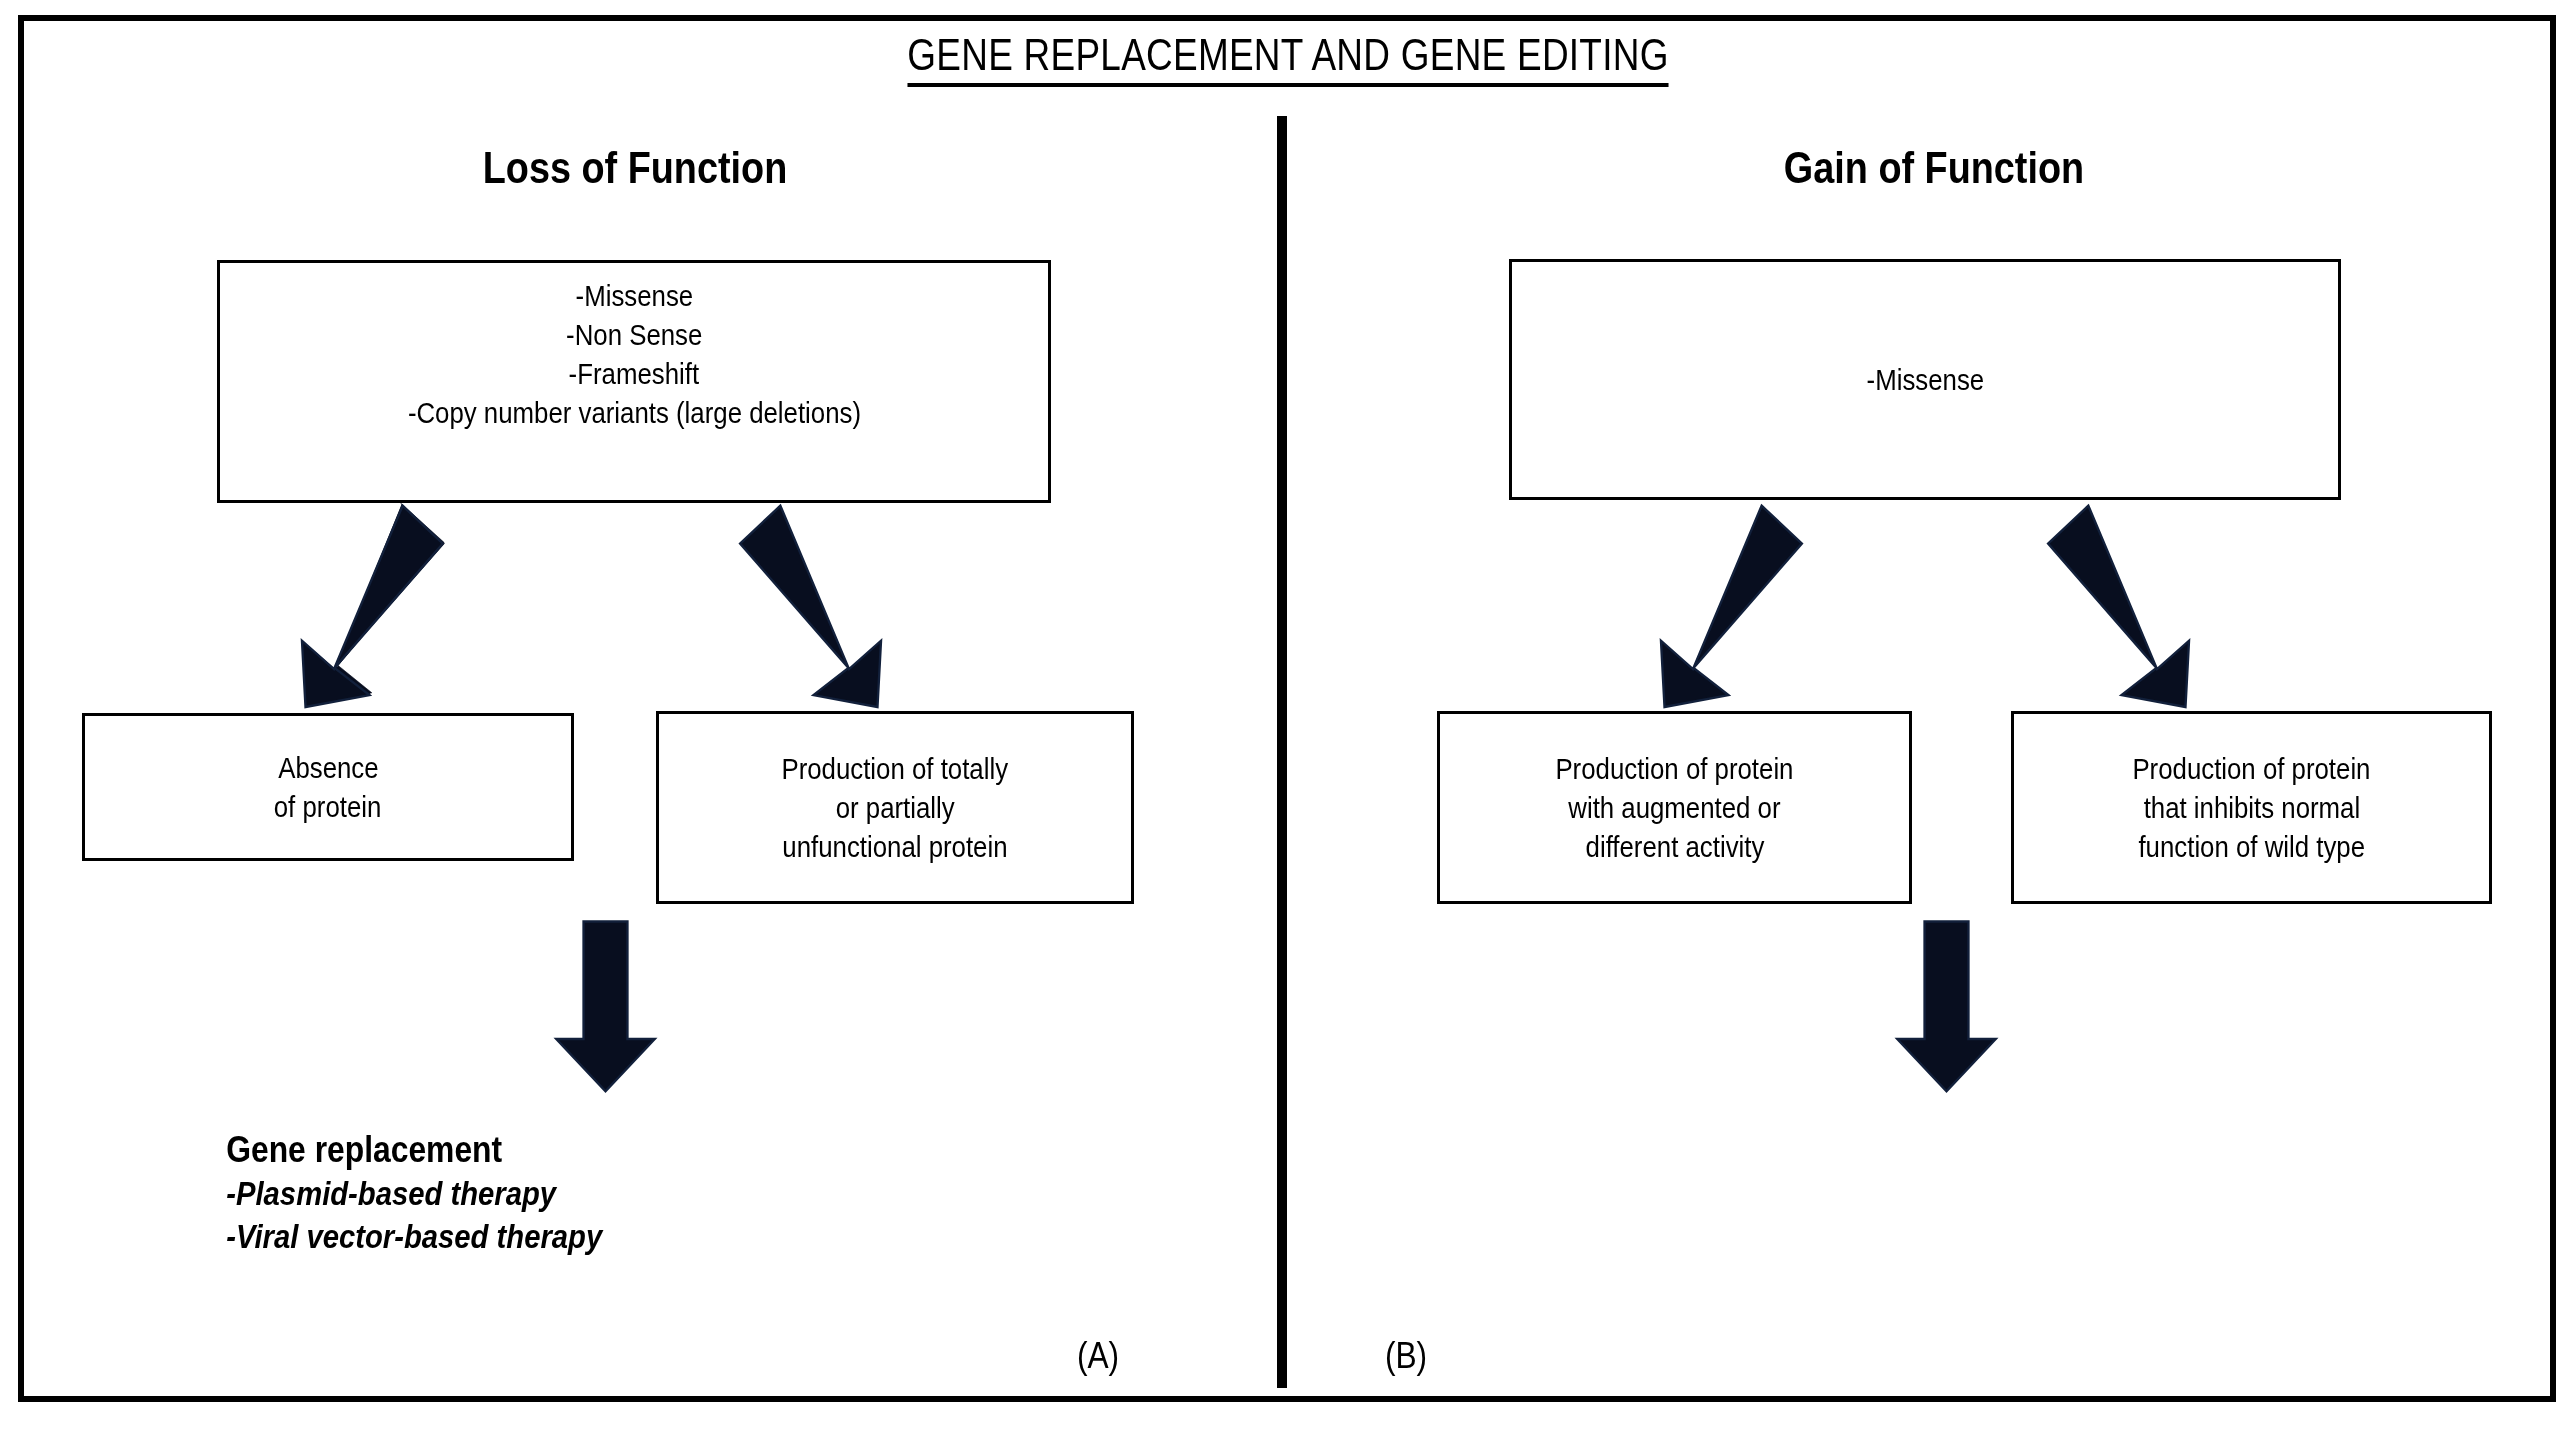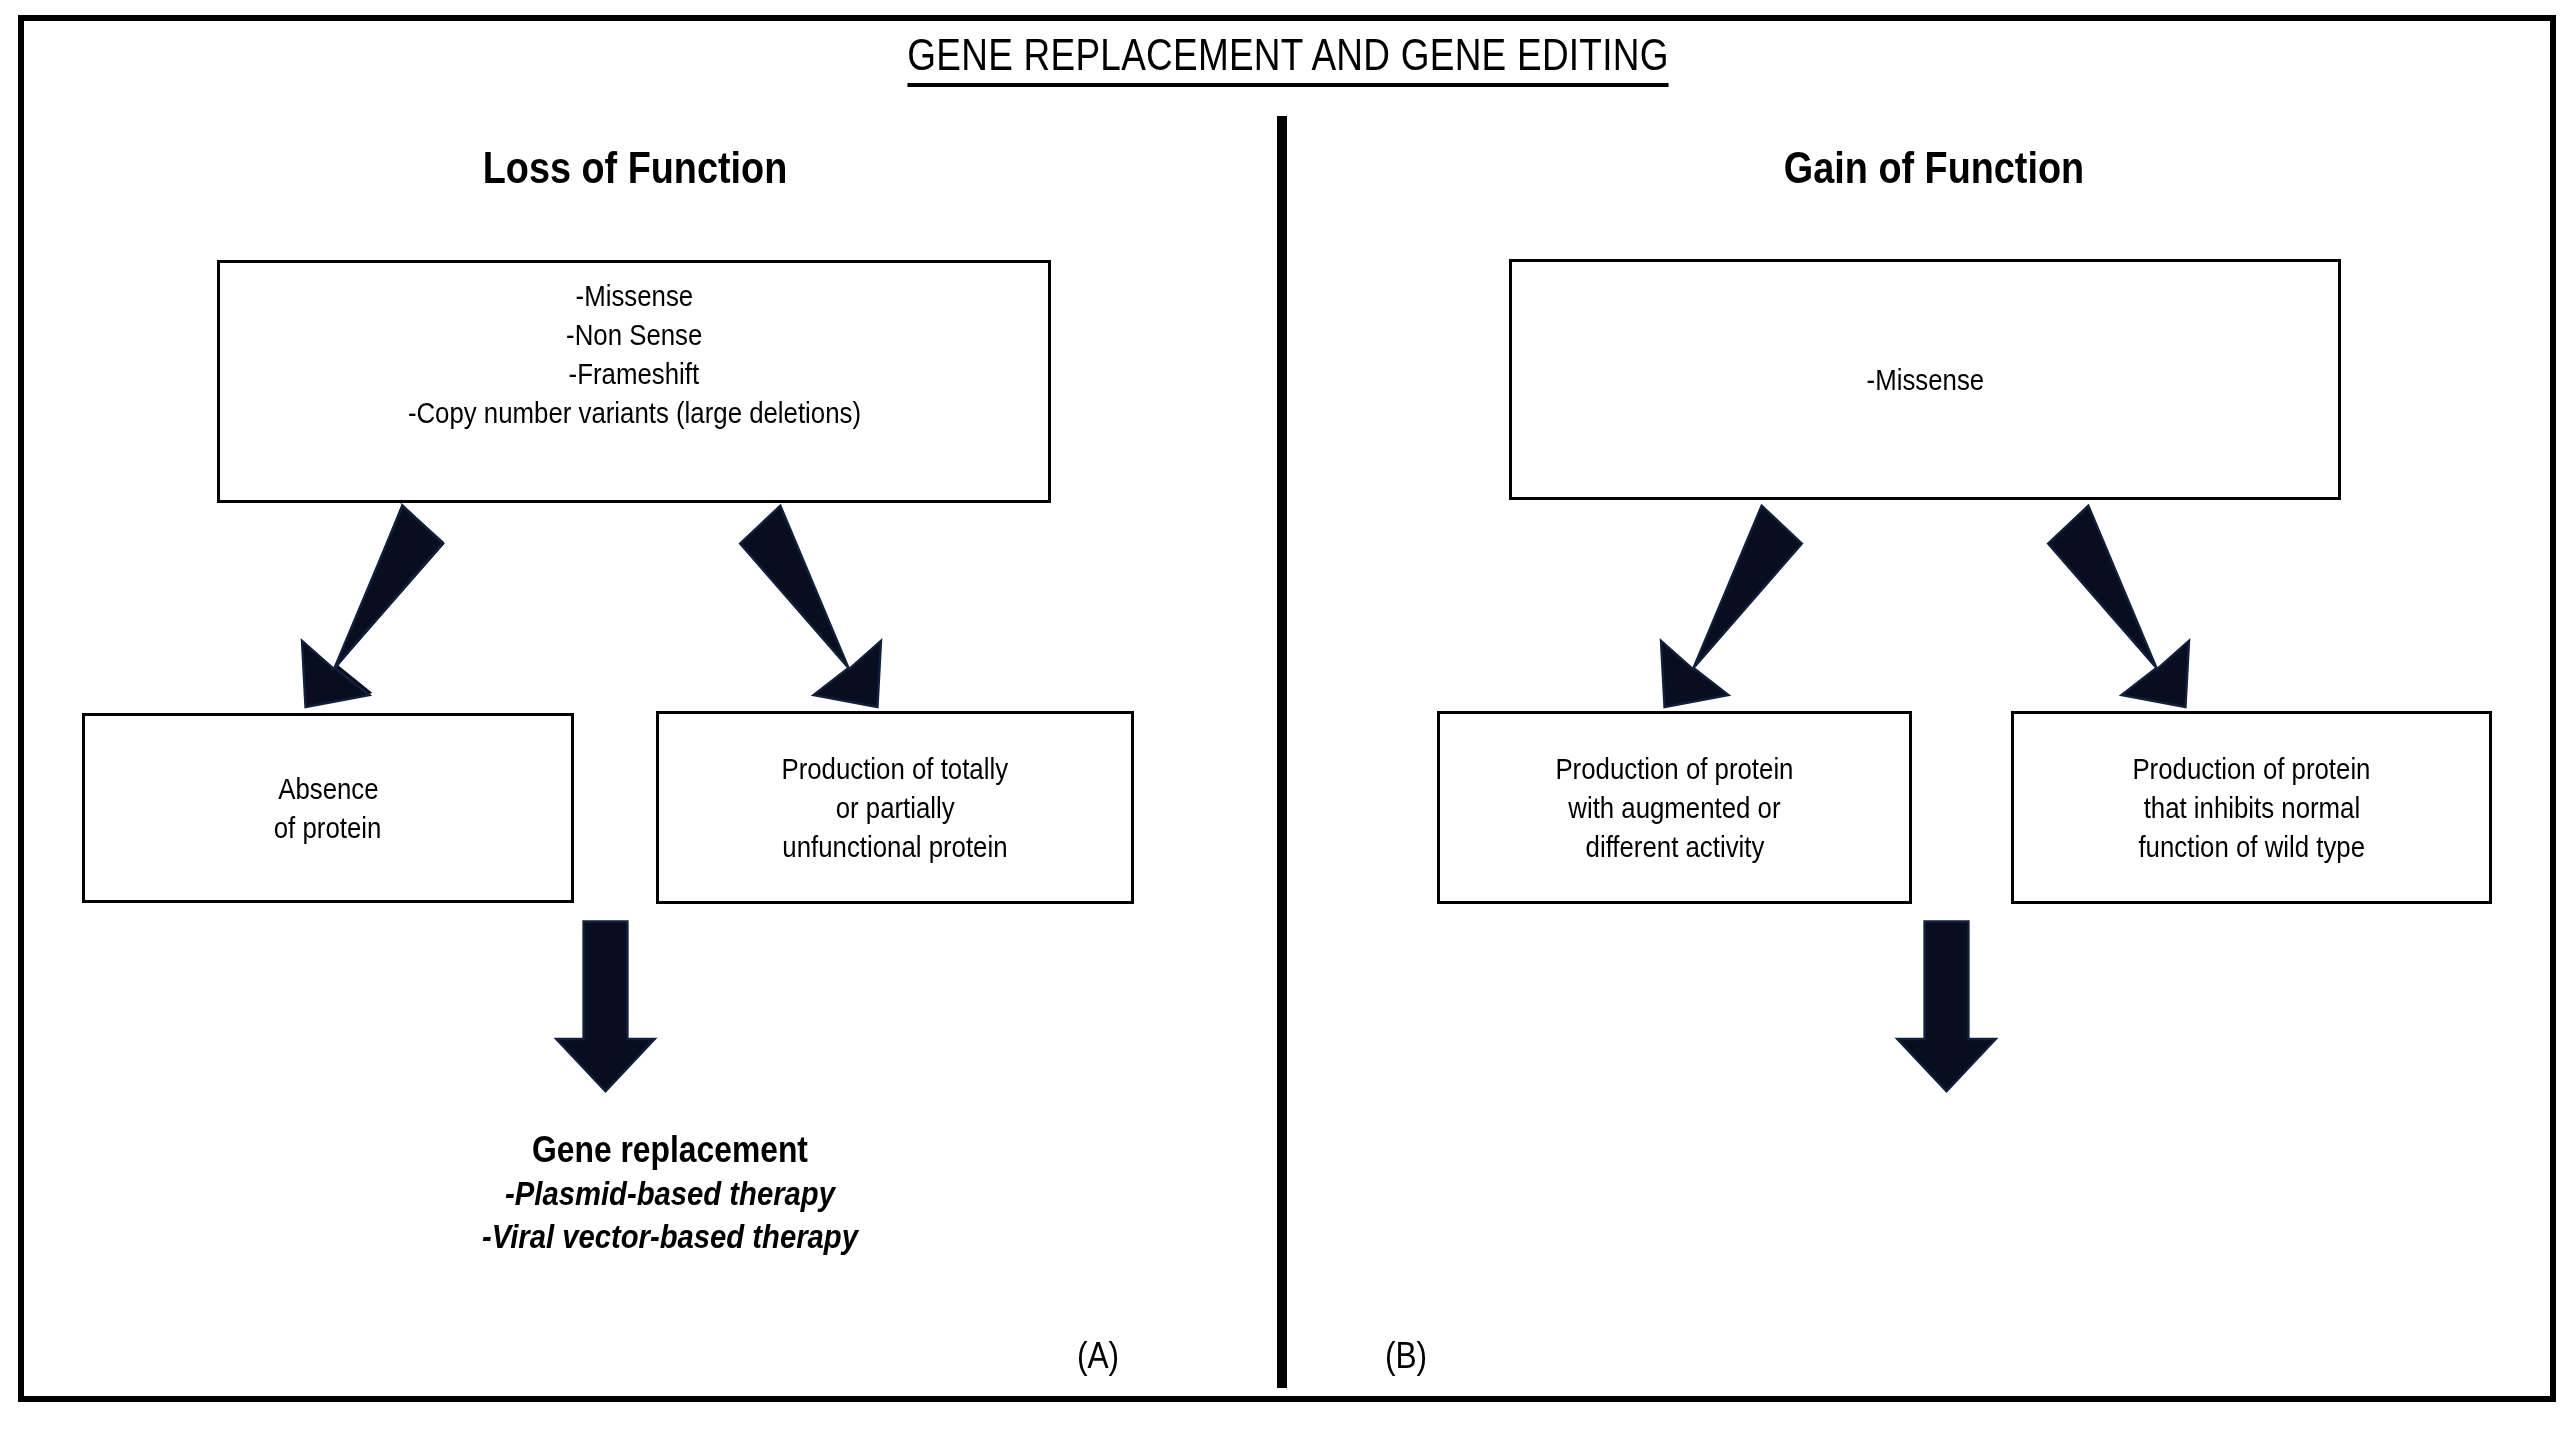--- a/index.html
+++ b/index.html
@@ -99,21 +99,21 @@
     top: 260px;
     width: 834px;
     height: 243px;
     justify-content: flex-start;
     padding-top: 13px;
   }
   #box-absence-protein {
     left: 82px;
     top: 713px;
     width: 492px;
-    height: 190px;
+    height: 148px;
   }
   #box-unfunctional-protein {
     left: 656px;
     top: 711px;
     width: 478px;
     height: 193px;
   }
   
   #box-gof-mutations {
     left: 1509px;
@@ -134,21 +134,20 @@
     height: 193px;
   }
   
   .arrow {
     position: absolute;
   }
   .arrow svg { display: block; }
   
   .terminal-block {
     position: absolute;
-    text-align: center;
     color: #000000;
   }
   .terminal-block .title {
     display: block;
     font-size: 37px;
     font-weight: bold;
     transform: scaleX(0.86);
     white-space: nowrap;
     line-height: 1.22;
   }

